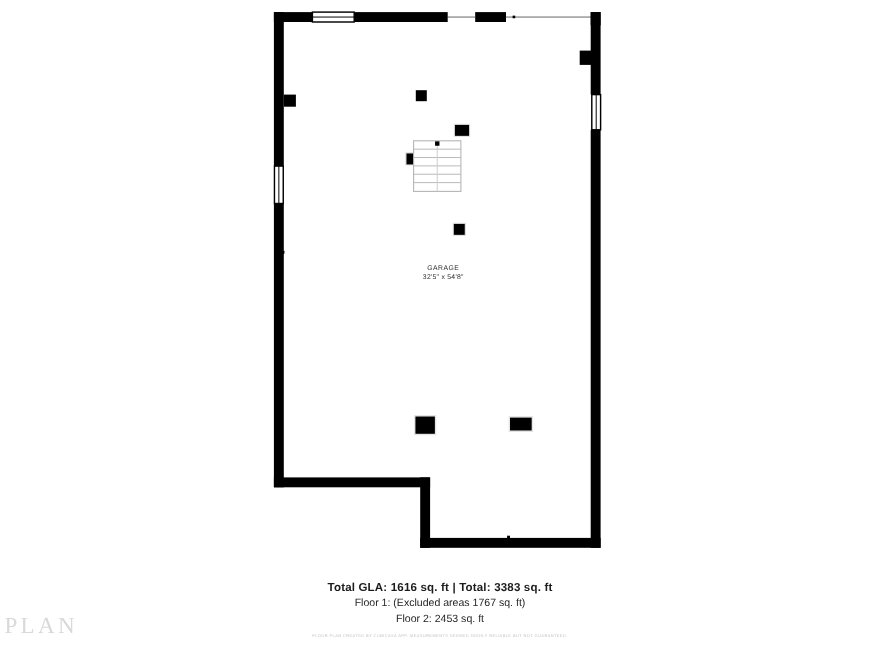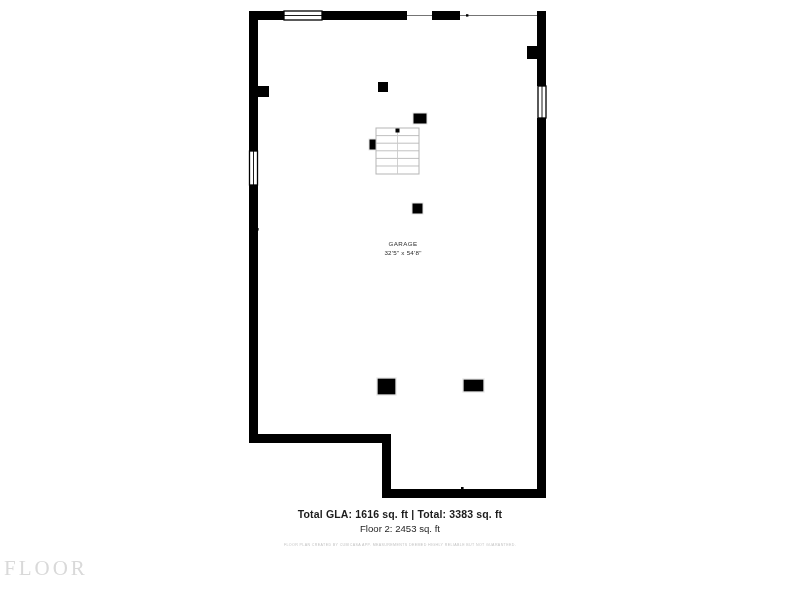--- a/index.html
+++ b/index.html
@@ -66,21 +66,21 @@
     letter-spacing: 0.25px;
     color: #2b2b2b;
     margin-top: 1.5px;
     font-family: "Liberation Sans", sans-serif;
   }
 
   
   #footer {
     position: absolute;
     left: 0;
-    top: 507px;
+    top: 527px;
     width: 800px;
     text-align: center;
   }
   #footer .f-total {
     font-size: 10.5px;
     font-weight: bold;
     color: #1c1c1c;
     letter-spacing: 0.15px;
     line-height: 1.45;
   }
@@ -93,21 +93,21 @@
     margin-top: 7px;
     font-size: 3.6px;
     letter-spacing: 0.38px;
     color: #c3c3c3;
     line-height: 1.3;
   }
 </style>
 </head>
 <body>
 
-<div id="watermark">FLOOR</div>
+<div id="watermark">PLAN</div>
 
 <div id="plan-stage">
 
   <svg id="plan-svg" viewBox="0 0 800 515" xmlns="http://www.w3.org/2000/svg">
 
     <g>
 
       <rect x="249" y="11" width="35" height="9" fill="#000000"></rect>
 
       <g>
@@ -182,15 +182,16 @@
 
   <div id="room-label-garage">
     <span class="rl-name">GARAGE</span>
     <span class="rl-dims">32'5" x 54'8"</span>
   </div>
 
 </div>
 
 <div id="footer">
   <div class="f-total">Total GLA: 1616 sq. ft  |  Total: 3383 sq. ft</div>
+  <div class="f-line">Floor 1: (Excluded areas 1767 sq. ft)</div>
   <div class="f-line">Floor 2: 2453 sq. ft</div>
   <div class="f-disclaimer">FLOOR PLAN CREATED BY CUBICASA APP. MEASUREMENTS DEEMED HIGHLY RELIABLE BUT NOT GUARANTEED.</div>
 </div>
 
 </body></html>

